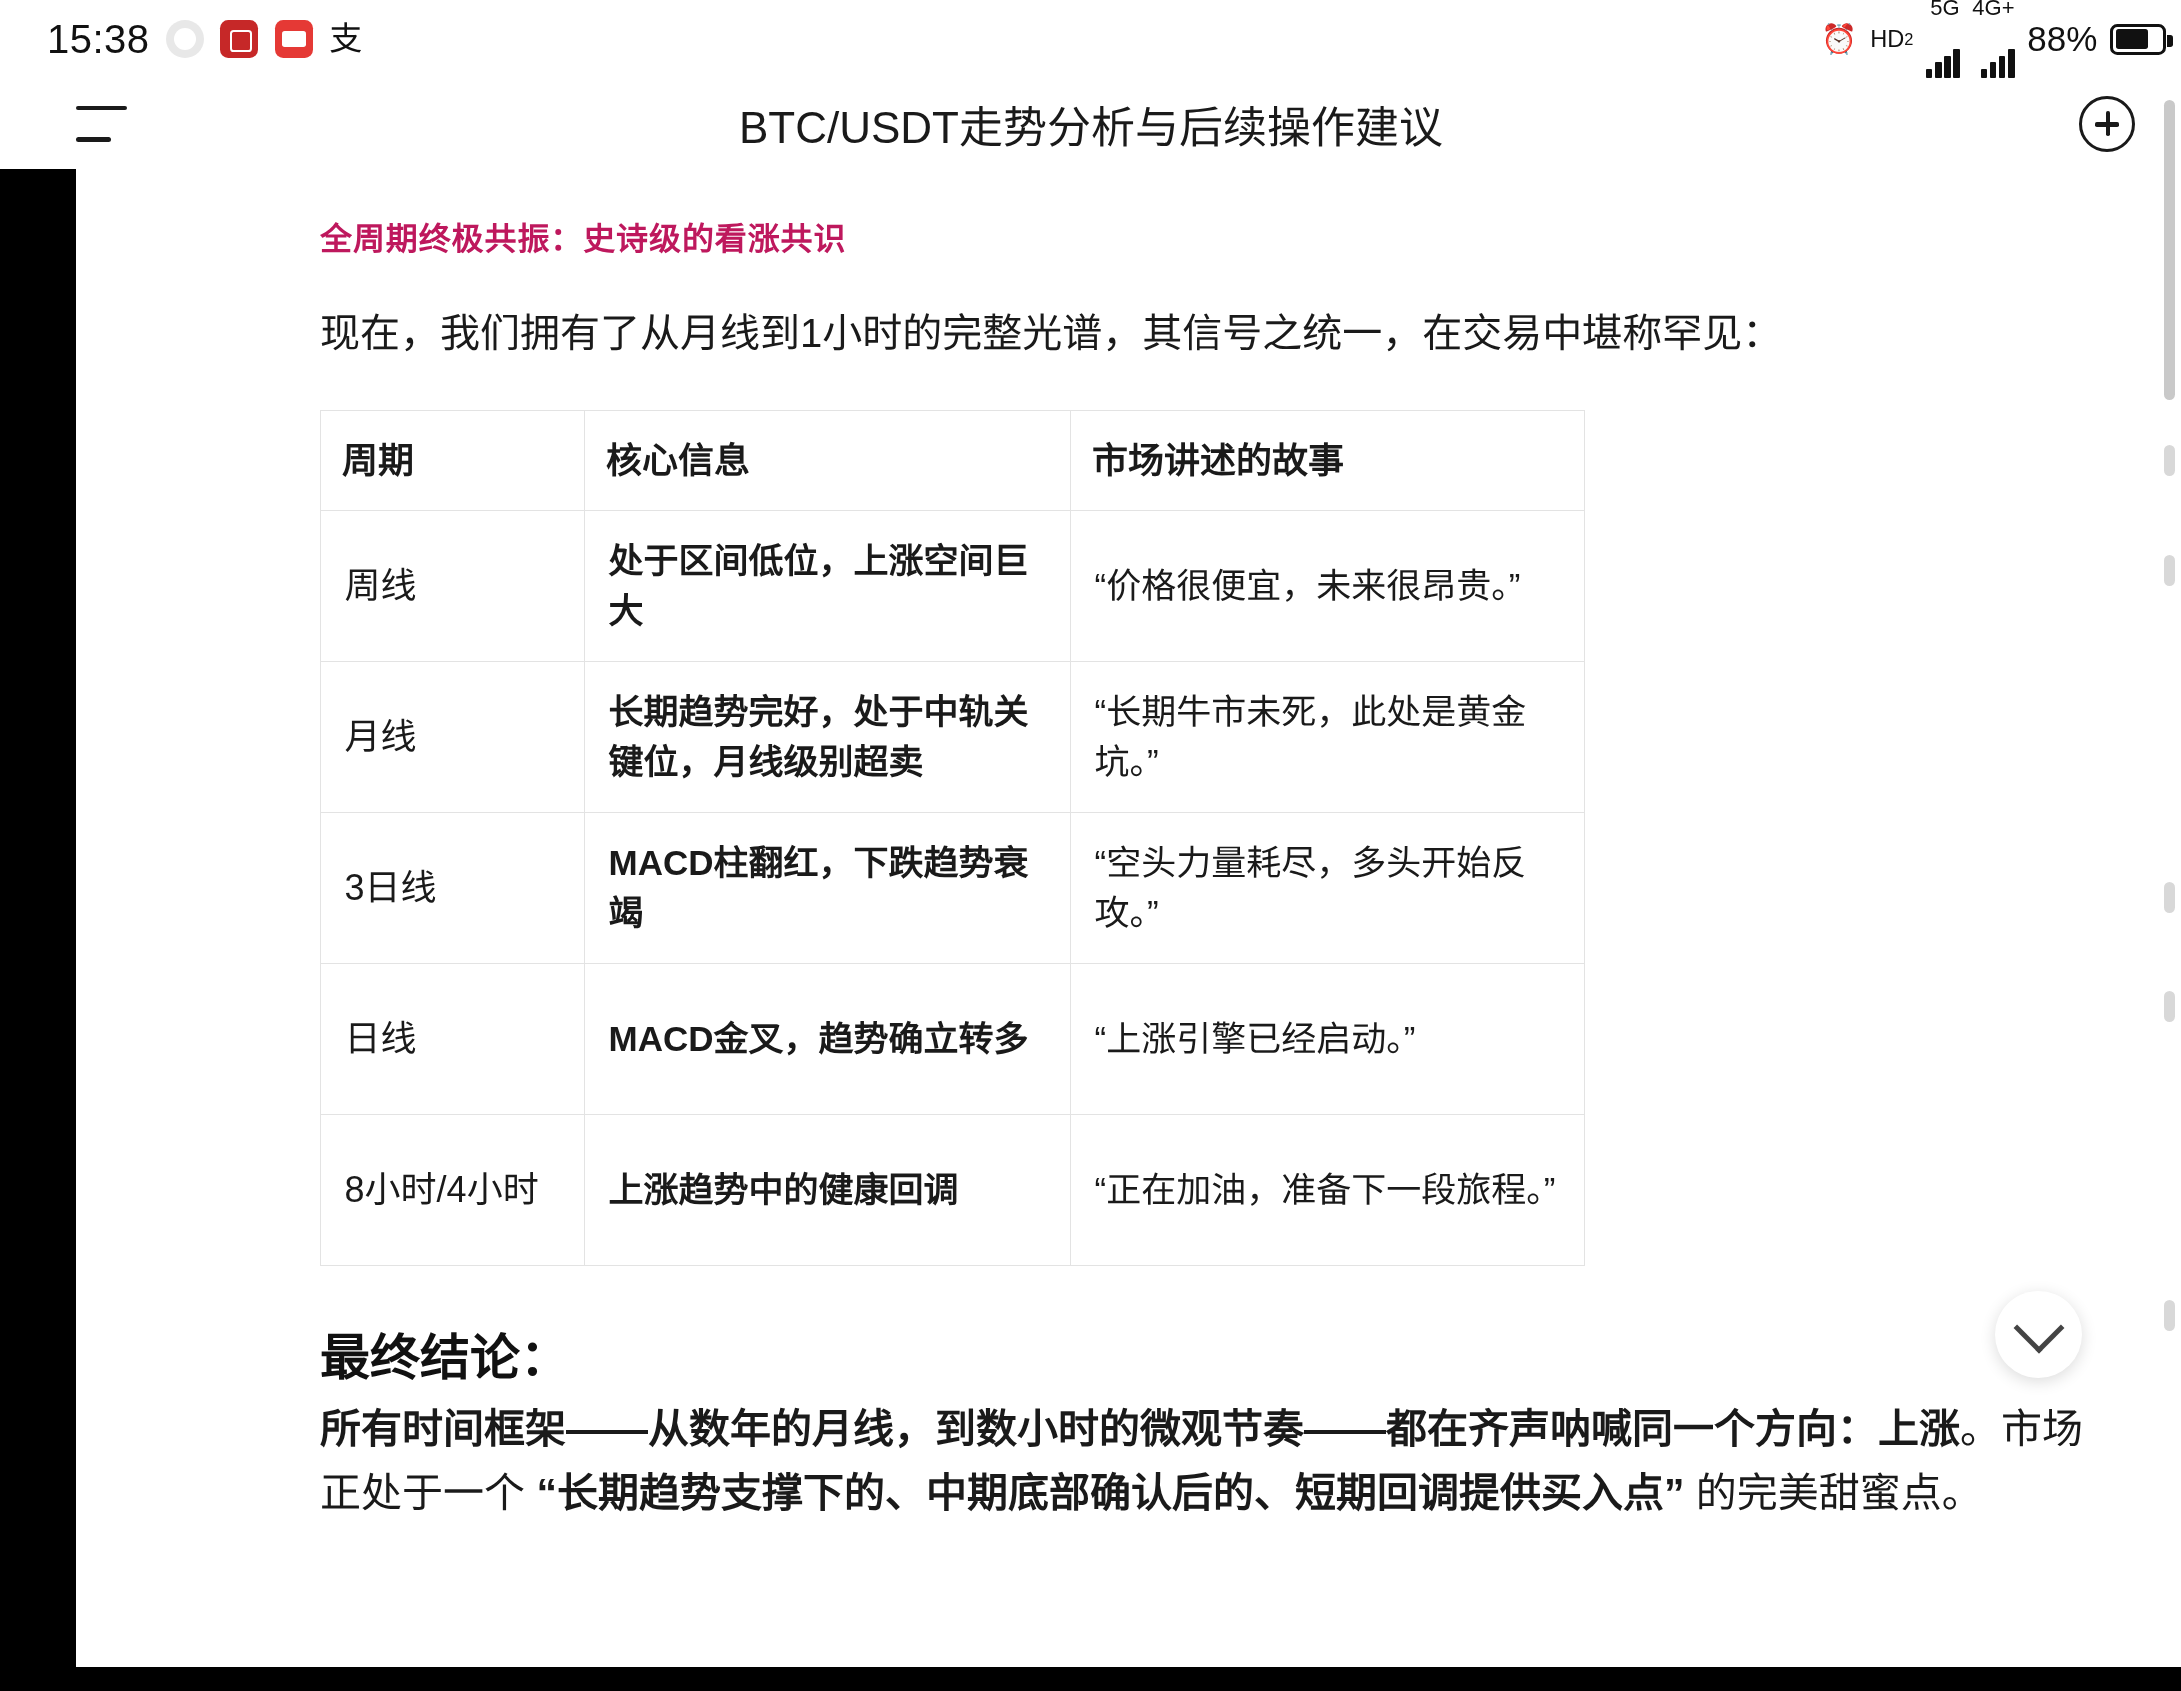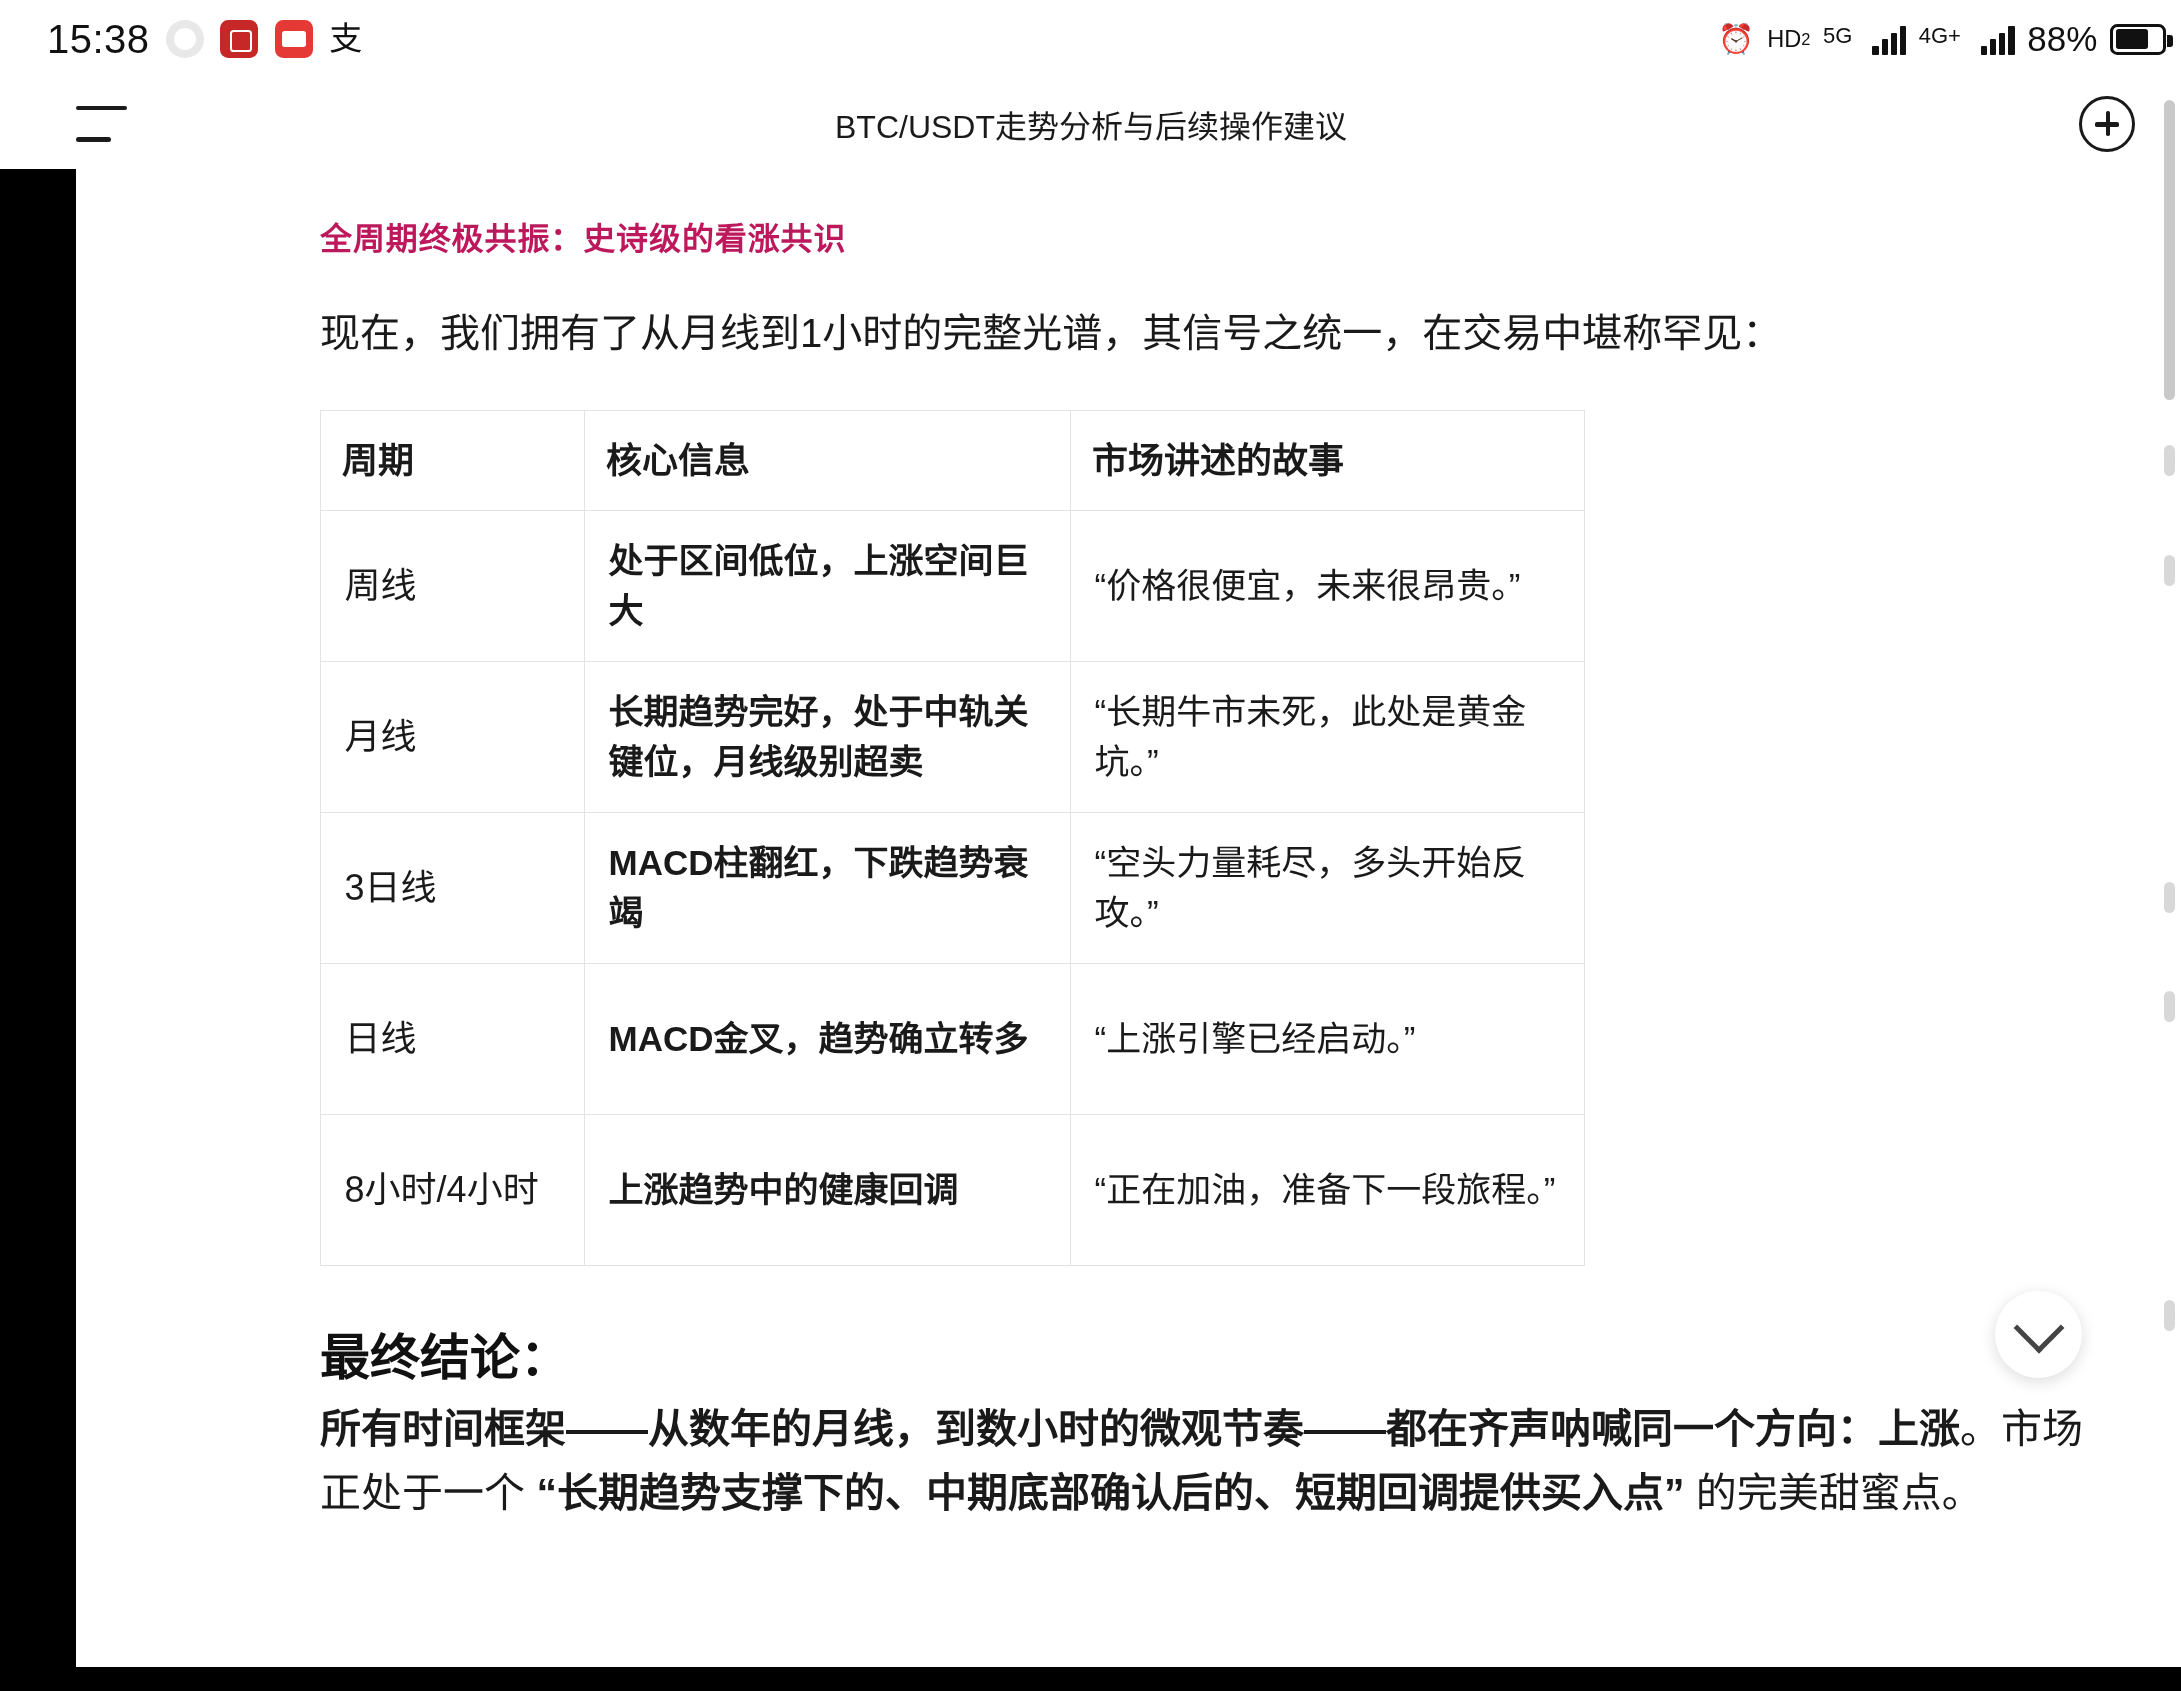--- a/index.html
+++ b/index.html
@@ -42,21 +42,21 @@
   .ic-pink { background: #e53935; }
   .ic-pink::after {
     content: ""; position: absolute; left: 7.3px; top: 11px; width: 23.6px; height: 16.4px;
     background: #fff; border-radius: 2.7px;
   }
   .ic-alipay { color: #111; font-size: 33px; background: transparent; width: auto; height: auto; line-height: 38px; }
 
   .sb-right { margin-left: auto; display: flex; align-items: center; gap: 12.7px; }
   .sb-right .glyph { font-size: 29px; color: #111; line-height: 1; }
   .net-label { font-size: 22px; color: #111; position: relative; top: -5.5px; }
-  .net-group { display: flex; align-items: flex-end; gap: 20px; }
+  .net-group { display: flex; align-items: flex-end; gap: 20px; flex-direction: column; }
   .bars { display: flex; align-items: flex-end; gap: 2.7px; height: 31px; }
   .bars i { width: 6.4px; background: #111; display: block; border-radius: 0.9px; }
   .bars i:nth-child(1) { height: 9px; }
   .bars i:nth-child(2) { height: 15.5px; }
   .bars i:nth-child(3) { height: 22px; }
   .bars i:nth-child(4) { height: 29px; }
   .hd-box { font-size: 23.6px; color:#111; display:flex; align-items:center; }
   .hd-box sub { font-size: 16.4px; }
   .battery-pct { font-size: 35px; color: #111; }
   .battery {
@@ -77,21 +77,21 @@
     align-items: center;
     padding: 0 47px 0 76px;
     background: #ffffff;
   }
   .hamburger { width: 51px; height: 36px; display: flex; flex-direction: column; justify-content: space-between; cursor: pointer; }
   .hamburger i { display: block; height: 4.5px; background: #1a1a1a; border-radius: 2.7px; }
   .hamburger i:nth-child(1) { width: 51px; }
   .hamburger i:nth-child(2) { width: 35px; }
   .appbar-title {
     position: absolute; left: 0; right: 0; text-align: center;
-    font-size: 32px; color: #1a1a1a; pointer-events: none;
+    font-size: 44px; color: #1a1a1a; pointer-events: none;
   }
   .plus-btn {
     margin-left: auto; width: 56px; height: 56px; border: 3.6px solid #1a1a1a; border-radius: 50%;
     position: relative; cursor: pointer; z-index: 2;
   }
   .plus-btn::before, .plus-btn::after {
     content: ""; position: absolute; background: #1a1a1a; border-radius: 1.8px;
   }
   .plus-btn::before { left: 12.7px; right: 12.7px; top: 23.6px; height: 4.5px; }
   .plus-btn::after { top: 12.7px; bottom: 12.7px; left: 23.6px; width: 4.5px; }

